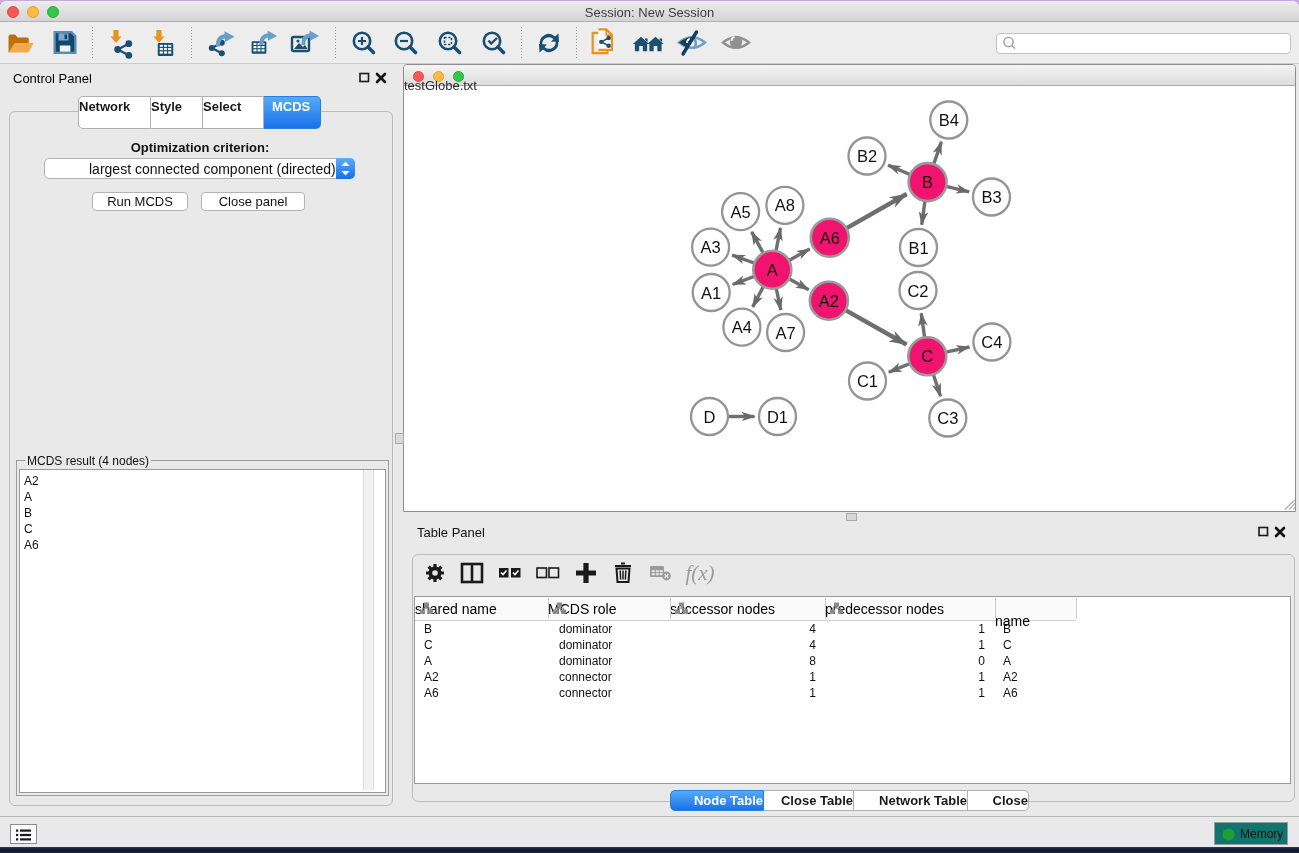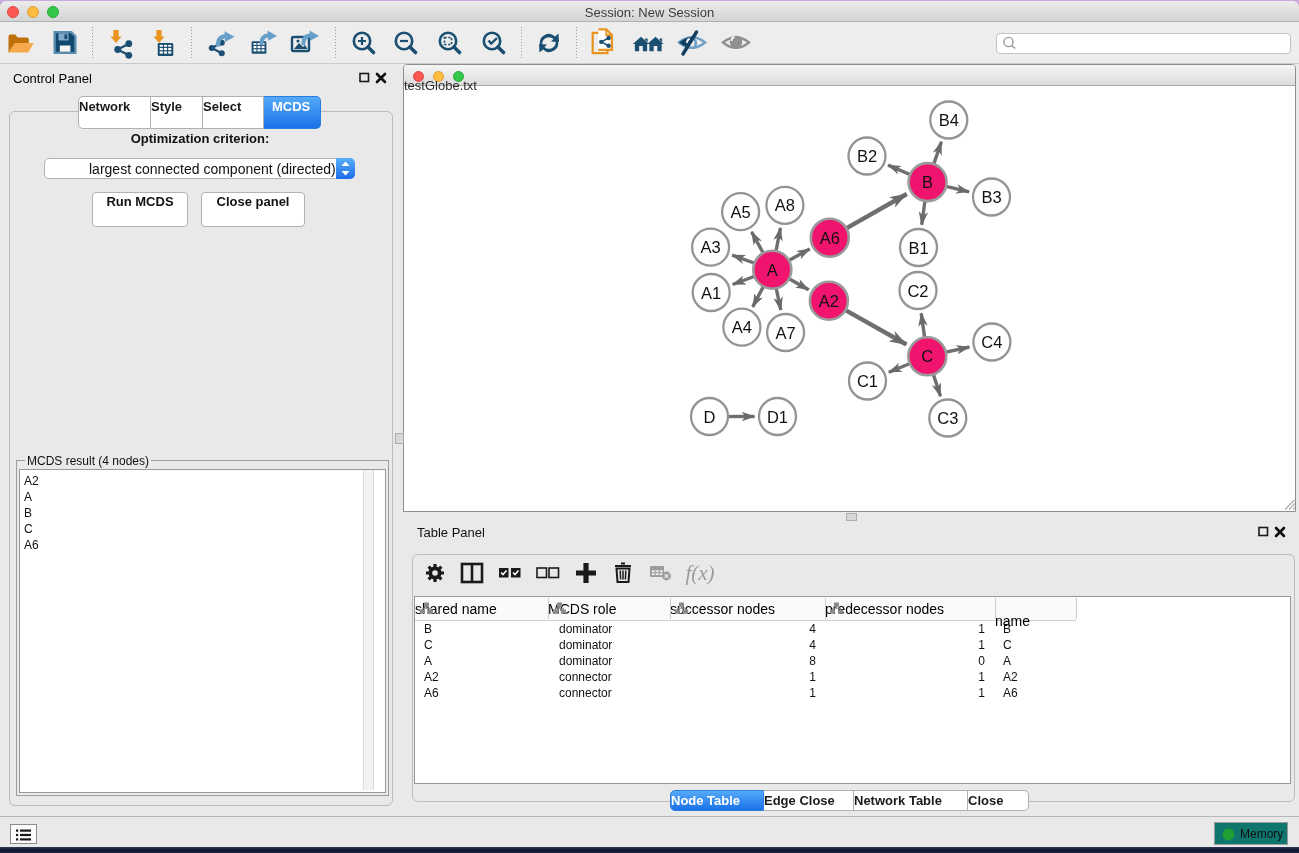--- a/index.html
+++ b/index.html
@@ -26,28 +26,28 @@
         background-image:repeating-linear-gradient(#9a9a9a 0 1px,transparent 1px 3px);}
   #searchbox{left:996px;top:33px;width:293px;height:19px;background:#fff;
              border:1px solid #c3c3c3;border-radius:4px;}
   
   #cp-title{left:13px;top:71px;font-size:13px;color:#000000;}
   #cp-outer{left:9px;top:111px;width:382px;height:693px;background:#e9e9e9;
             border:1px solid #bcbcbc;border-radius:6px;}
   .tab{top:96px;height:33px;box-sizing:border-box;border:1px solid #b0b0b0;
        background:#fff;font-size:13px;font-weight:bold;text-align:left;line-height:19px;color:#1a1a1a;}
   
-  #optlabel{left:0px;top:131px;width:400px;text-align:center;font-size:13px;font-weight:bold;color:#111;}
+  #optlabel{left:0px;top:140px;width:400px;text-align:center;font-size:13px;font-weight:bold;color:#111;}
   #dropdown{left:44px;top:158px;width:311px;height:21px;background:#fff;
             border:1px solid #b3b3b3;border-radius:5px;box-sizing:border-box;}
   #ddtext{left:12px;top:1.5px;font-size:14px;color:#111;padding-left:32px;}
   #ddbtn{right:-1px;top:-1px;width:19px;height:21px;border-radius:0 5px 5px 0;
          background:linear-gradient(#5aaefa,#1b6ce8);}
-  .btn{top:192px;height:35px;background:#fff;border:1px solid #b3b3b3;border-radius:4px;
-       font-size:13px;font-weight:bold;text-align:center;line-height:18px;color:#111;box-sizing:border-box;}
+  .btn{top:192px;height:19px;background:#fff;border:1px solid #b3b3b3;border-radius:4px;
+       font-size:13px;font-weight:normal;text-align:center;line-height:18px;color:#111;box-sizing:border-box;}
   
   #fieldset{left:16px;top:460px;width:371px;height:334px;border:1px solid #9d9d9d;}
   #legend{left:8px;top:-7px;background:#e9e9e9;font-size:12px;color:#111;padding:0 2px;}
   #listbox{left:2px;top:8px;width:365px;height:322px;background:#fff;border:1px solid #989898;}
   #scrolltrack{left:343px;top:0px;width:9px;height:320px;background:#f2f2f2;
                border-left:1px solid #dcdcdc;border-right:1px solid #dcdcdc;}
   .li{left:4px;font-size:12px;color:#111;}
   
   #netwin{left:403px;top:64px;width:893px;height:448px;background:#fff;
           border:1px solid #8e8e8e;border-radius:4px 4px 0 0;box-sizing:border-box;}
@@ -60,21 +60,21 @@
   #tp-outer{left:412px;top:554px;width:881px;height:246px;background:#e9e9e9;
             border:1px solid #bcbcbc;border-radius:6px;}
   #tablebox{left:414px;top:596px;width:877px;height:188px;background:#fff;
             border:1px solid #989898;box-sizing:border-box;}
   #thead{left:0px;top:0px;width:661px;height:23px;background:#fafafa;
          border-bottom:1px solid #d0d0d0;}
   .th{top:4px;font-size:14px;color:#000000;}
   .thsep{top:1px;width:1px;height:21px;background:#cccccc;}
   .td{font-size:12px;color:#111;}
   .btab{top:790px;height:21px;box-sizing:border-box;border:1px solid #b0b0b0;
-        background:#fff;font-size:13px;font-weight:bold;text-align:left;line-height:19px;color:#1a1a1a;}
+        background:#fff;font-size:13px;font-weight:bold;text-align:right;line-height:19px;color:#1a1a1a;}
   
   #statusline{left:0;top:816px;width:1299px;height:1px;background:#b8b8b8;}
   #listbtn{left:10px;top:824px;width:27px;height:20px;background:#fbfbfb;
            border:1px solid #8b8b8b;box-sizing:border-box;}
   #membtn{left:1214px;top:822px;width:74px;height:23px;background:#0f766e;
           border:1px solid #9a9a9a;box-sizing:border-box;}
 </style>
 </head>
 <body>
 <div class="abs" id="mainwin"></div>
@@ -497,21 +497,21 @@
 <div class="abs td" style="left:410px;width:160px;top:73px;text-align:right;">1</div>
 <div class="abs td" style="left:588px;top:73px;">A2</div>
 <div class="abs td" style="left:9px;top:89px;">A6</div>
 <div class="abs td" style="left:144px;top:89px;">connector</div>
 <div class="abs td" style="left:255px;width:146px;top:89px;text-align:right;">1</div>
 <div class="abs td" style="left:410px;width:160px;top:89px;text-align:right;">1</div>
 <div class="abs td" style="left:588px;top:89px;">A6</div>
 </div>
 <div class="abs btab" style="left:670px;width:94px;border-radius:5px 0 0 5px;
      background:linear-gradient(#55aaf7,#1a71e9);color:#fff;border-color:#2a7de0;">Node Table</div>
-<div class="abs btab" style="left:764px;width:90px;border-left:none;">Edge Close</div>
+<div class="abs btab" style="left:764px;width:90px;border-left:none;">Close Table</div>
 <div class="abs btab" style="left:854px;width:114px;border-left:none;">Network Table</div>
 <div class="abs btab" style="left:968px;width:61px;border-left:none;border-radius:0 5px 5px 0;">Close</div>
 
 <div class="abs" style="left:395px;top:433px;width:7px;height:9px;background:#d8d8d8;border:1px solid #ababab;"></div>
 <div class="abs" style="left:846px;top:513px;width:9px;height:6px;background:#d8d8d8;border:1px solid #ababab;"></div>
 <div class="abs" id="statusline"></div>
 <div class="abs" id="listbtn">
     <svg class="abs" style="left:5px;top:3.5px;" width="16" height="12">
 <g fill="#1a1a1a">
         <rect x="0" y="0.5" width="2.2" height="2.2"></rect>

